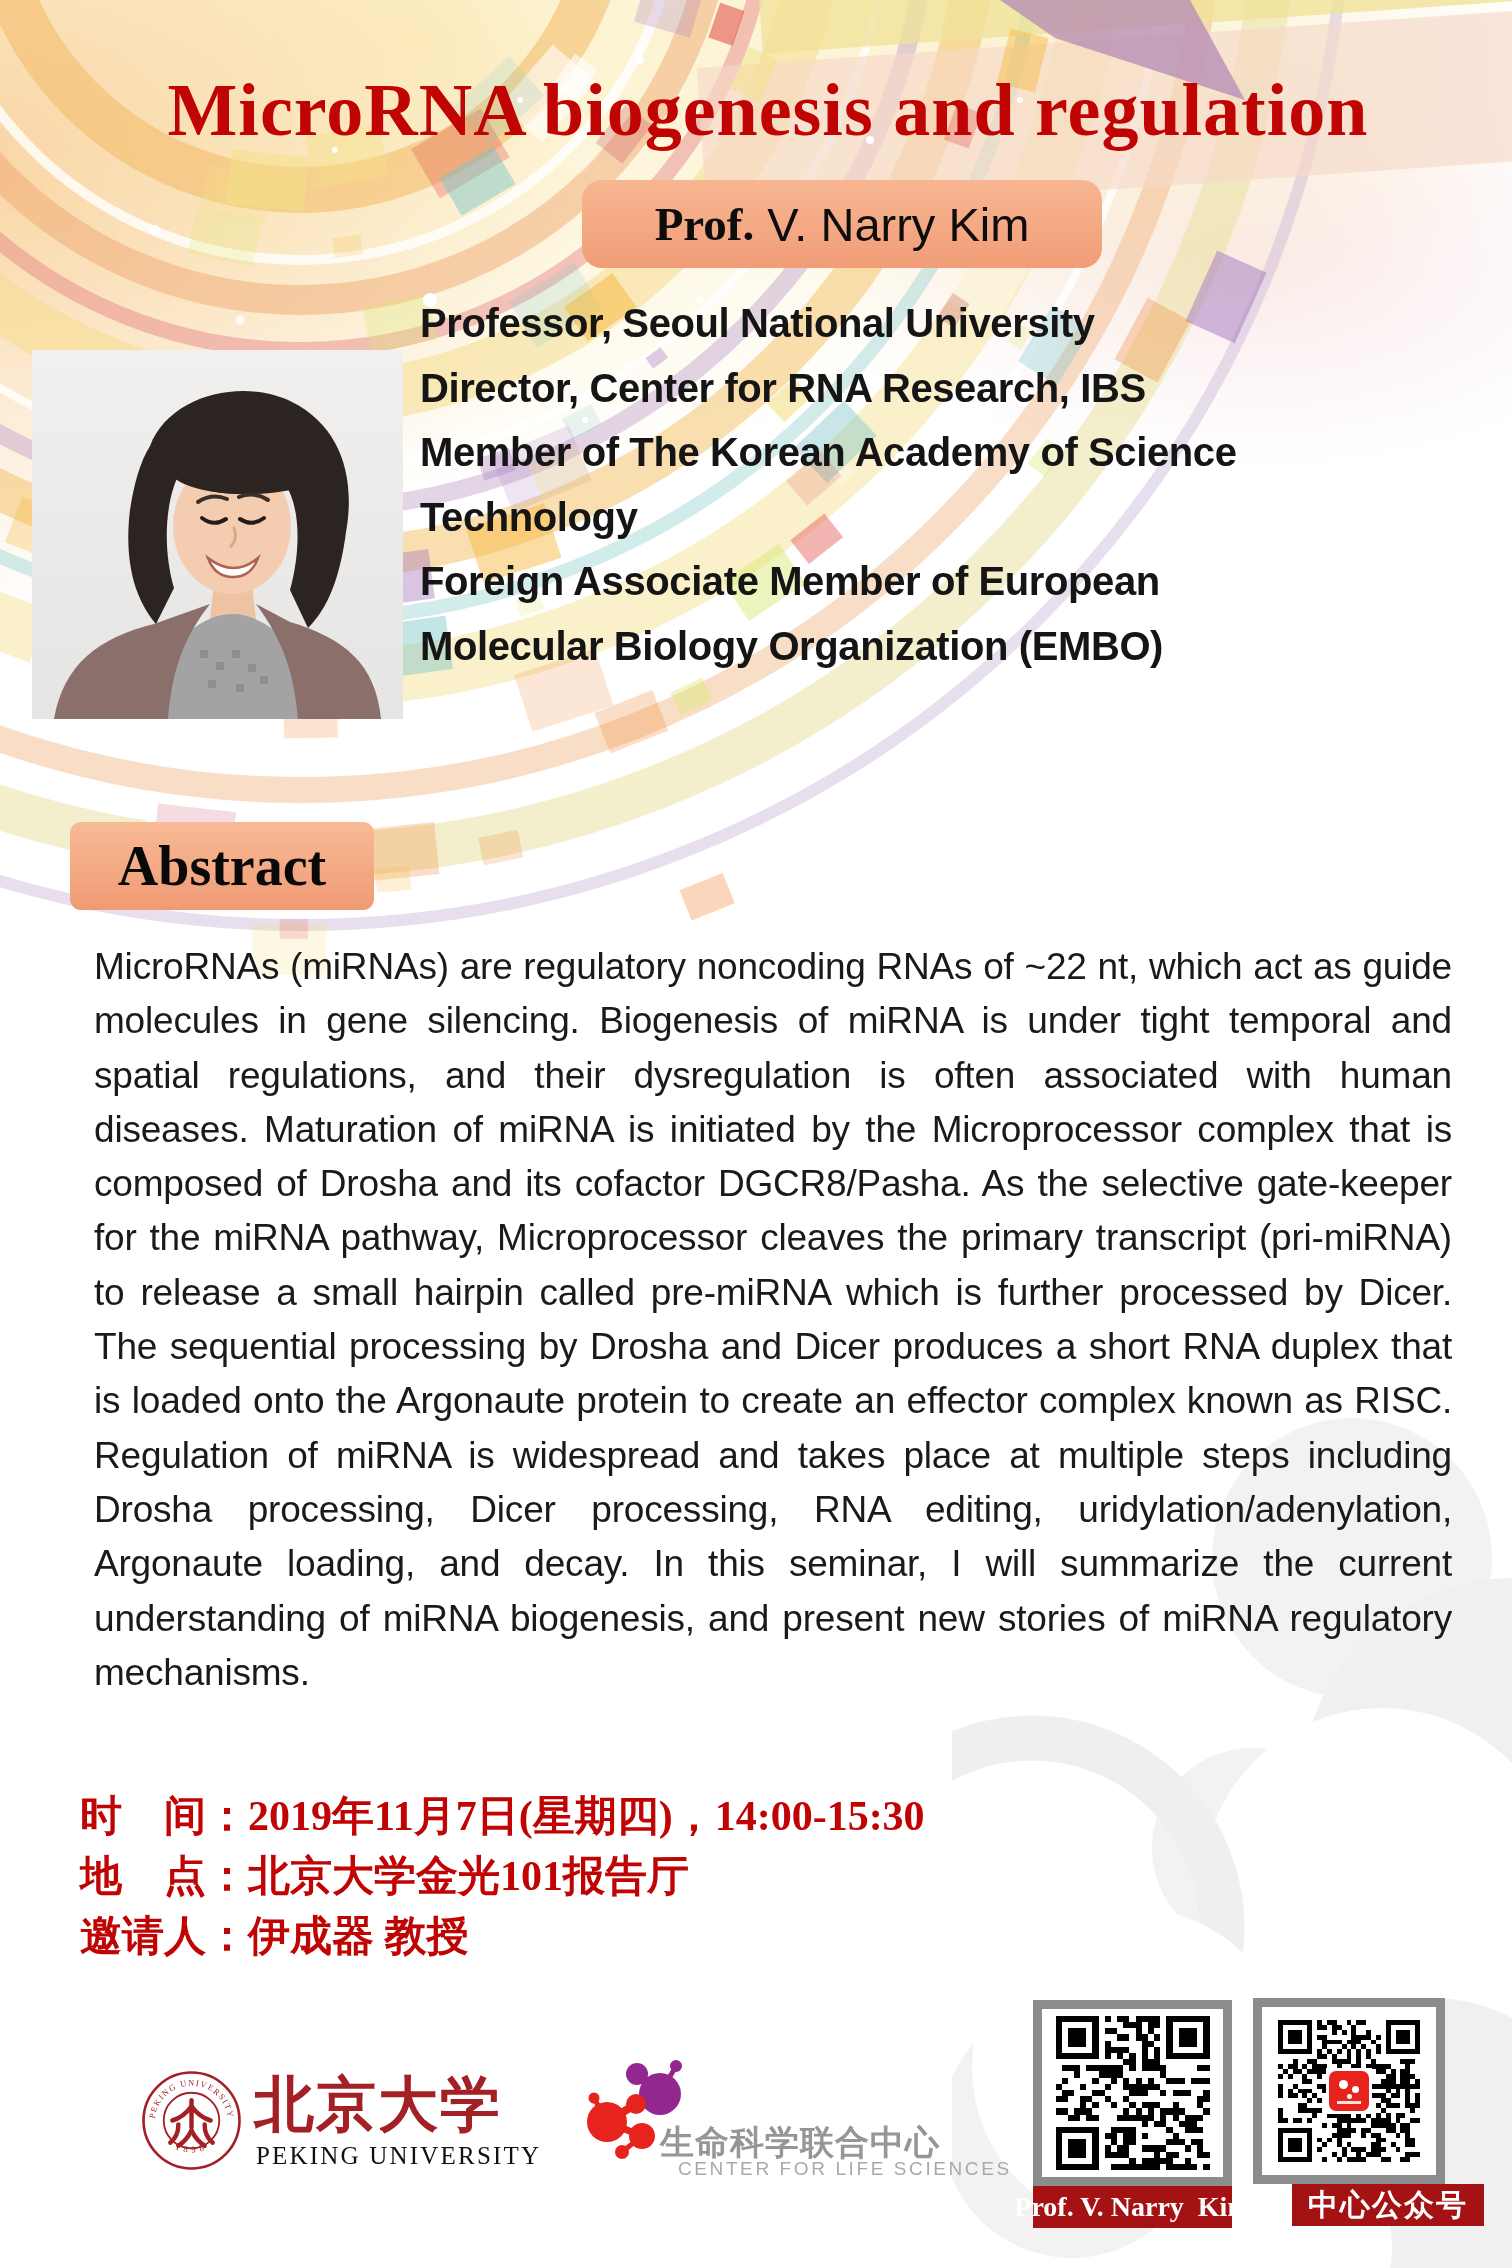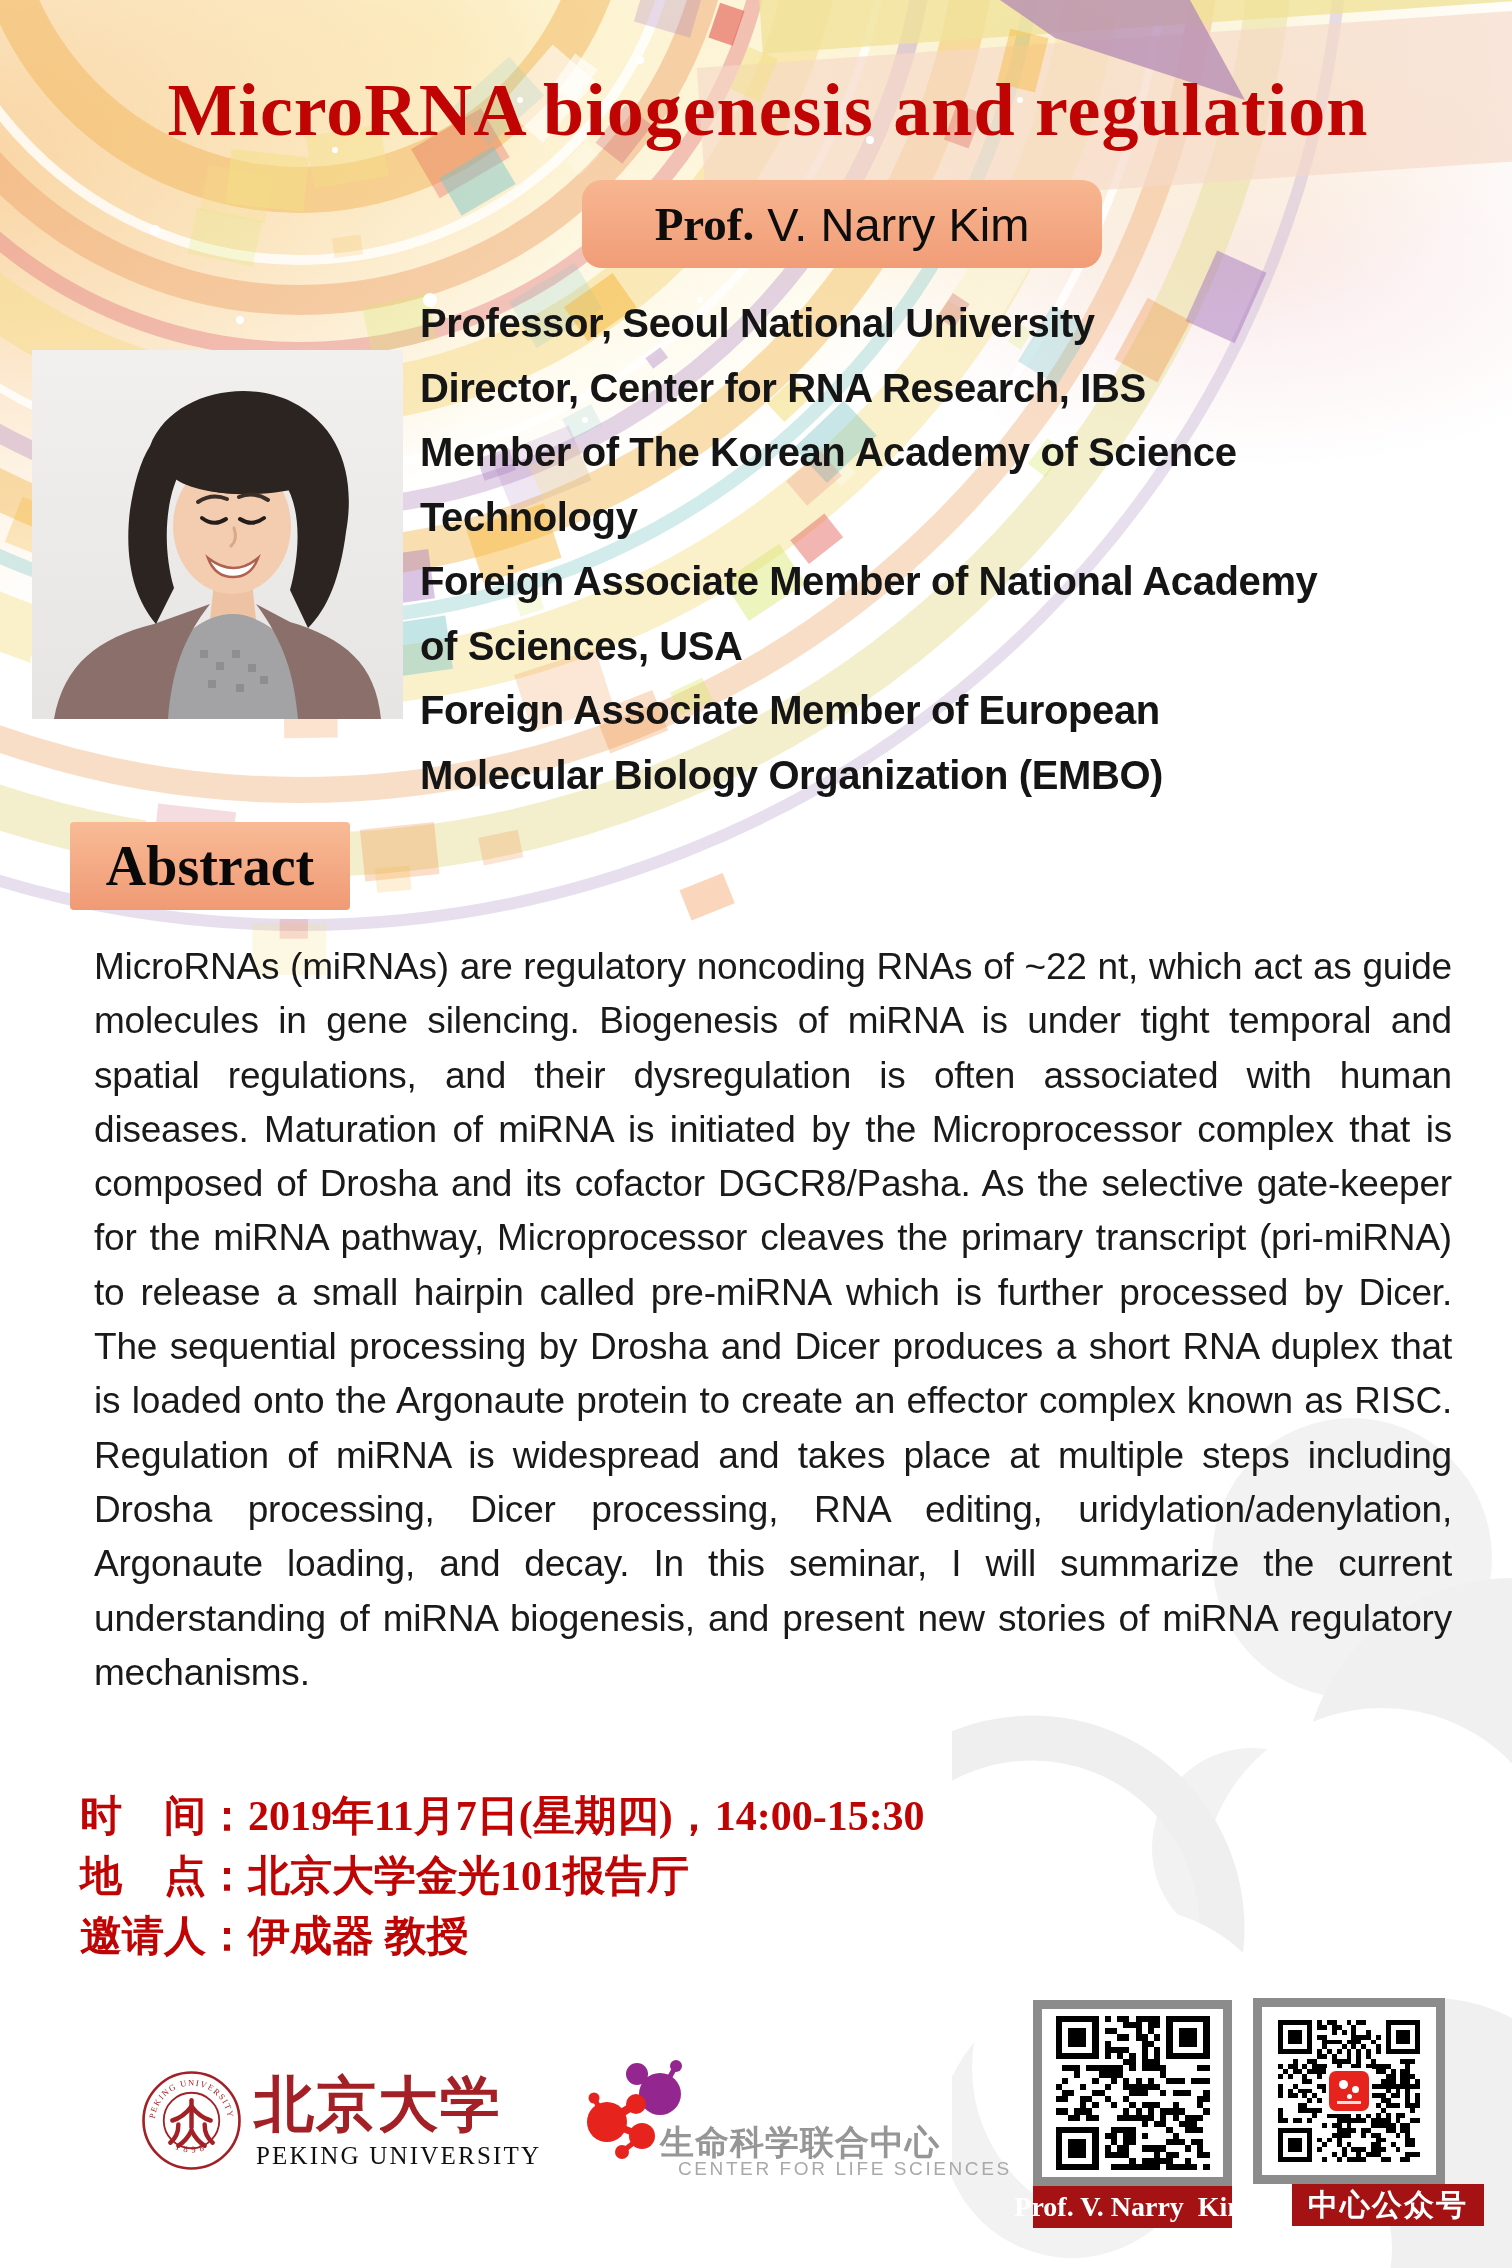--- a/index.html
+++ b/index.html
@@ -35,21 +35,21 @@
   .namebox .rest{font-family:"Liberation Sans",sans-serif;font-weight:400;font-size:47px;color:#0d0d0d;}
   
   .photo{position:absolute;left:32px;top:350px;width:371px;height:369px;overflow:hidden;}
   
   .bio{position:absolute;left:420px;top:291px;width:1010px;font-weight:bold;}
   .bio-line{
     white-space:pre-line;font-size:40px;line-height:64.5px;letter-spacing:-0.4px;color:#151515;
   }
   
   .abstract-badge{
-    position:absolute;left:70px;top:822px;width:280px;height:88px;border-radius:4px;
+    position:absolute;left:70px;top:822px;width:304px;height:88px;border-radius:11px;
     background:linear-gradient(180deg,#f8bb96,#f09a74);
     display:flex;align-items:center;justify-content:center;
   }
   .abstract-badge span{font-family:"Liberation Serif",serif;font-weight:bold;font-size:56px;color:#090909;}
   .abstract-body{
     position:absolute;left:82px;top:928px;width:1358px;margin:12px;
     font-size:37px;line-height:54.3px;letter-spacing:-0.2px;color:#1a1a1a;text-align:justify;
   }
   
   .details{position:absolute;left:80px;top:1786px;width:1100px;}
@@ -284,22 +284,20 @@
       <path d="M202 178 q4 12 -3 18" stroke="#d8a887" stroke-width="3" fill="none" stroke-linecap="round"></path>
       <path d="M176 208 q26 20 50 0 q-7 19 -25 19 q-18 0 -25 -19 Z" fill="#ffffff" stroke="#b0614f" stroke-width="2.5"></path>
     </svg>
   </div>
 
   <div class="bio">
     <div class="bio-line">Professor, Seoul National University</div>
     <div class="bio-line">Director, Center for RNA Research, IBS</div>
     <div class="bio-line">Member of The Korean Academy of Science
 Technology</div>
-    <div class="bio-line">Foreign Associate Member of National Academy
-of Sciences, USA</div>
     <div class="bio-line">Foreign Associate Member of European
 Molecular Biology Organization (EMBO)</div>
   </div>
 
   <div class="abstract-badge">
     <span>Abstract</span>
   </div>
   <p class="abstract-body">MicroRNAs (miRNAs) are regulatory noncoding RNAs of ~22 nt, which act as guide molecules in gene silencing. Biogenesis of miRNA is under tight temporal and spatial regulations, and their dysregulation is often associated with human diseases. Maturation of miRNA is initiated by the Microprocessor complex that is composed of Drosha and its cofactor DGCR8/Pasha. As the selective gate-keeper for the miRNA pathway, Microprocessor cleaves the primary transcript (pri-miRNA) to release a small hairpin called pre-miRNA which is further processed by Dicer. The sequential processing by Drosha and Dicer produces a short RNA duplex that is loaded onto the Argonaute protein to create an effector complex known as RISC. Regulation of miRNA is widespread and takes place at multiple steps including Drosha processing, Dicer processing, RNA editing, uridylation/adenylation, Argonaute loading, and decay. In this seminar, I will summarize the current understanding of miRNA biogenesis, and present new stories of miRNA regulatory mechanisms.</p>
 
   <div class="details">

